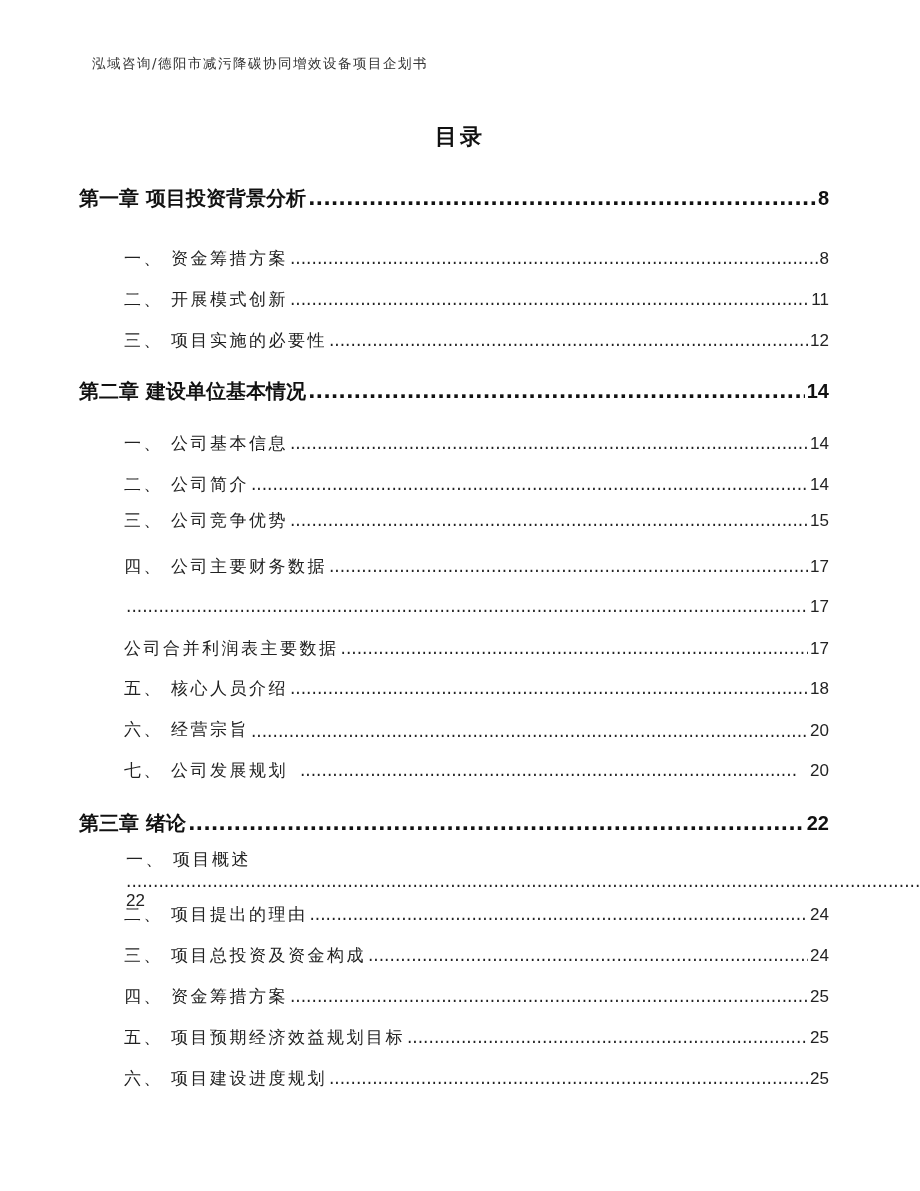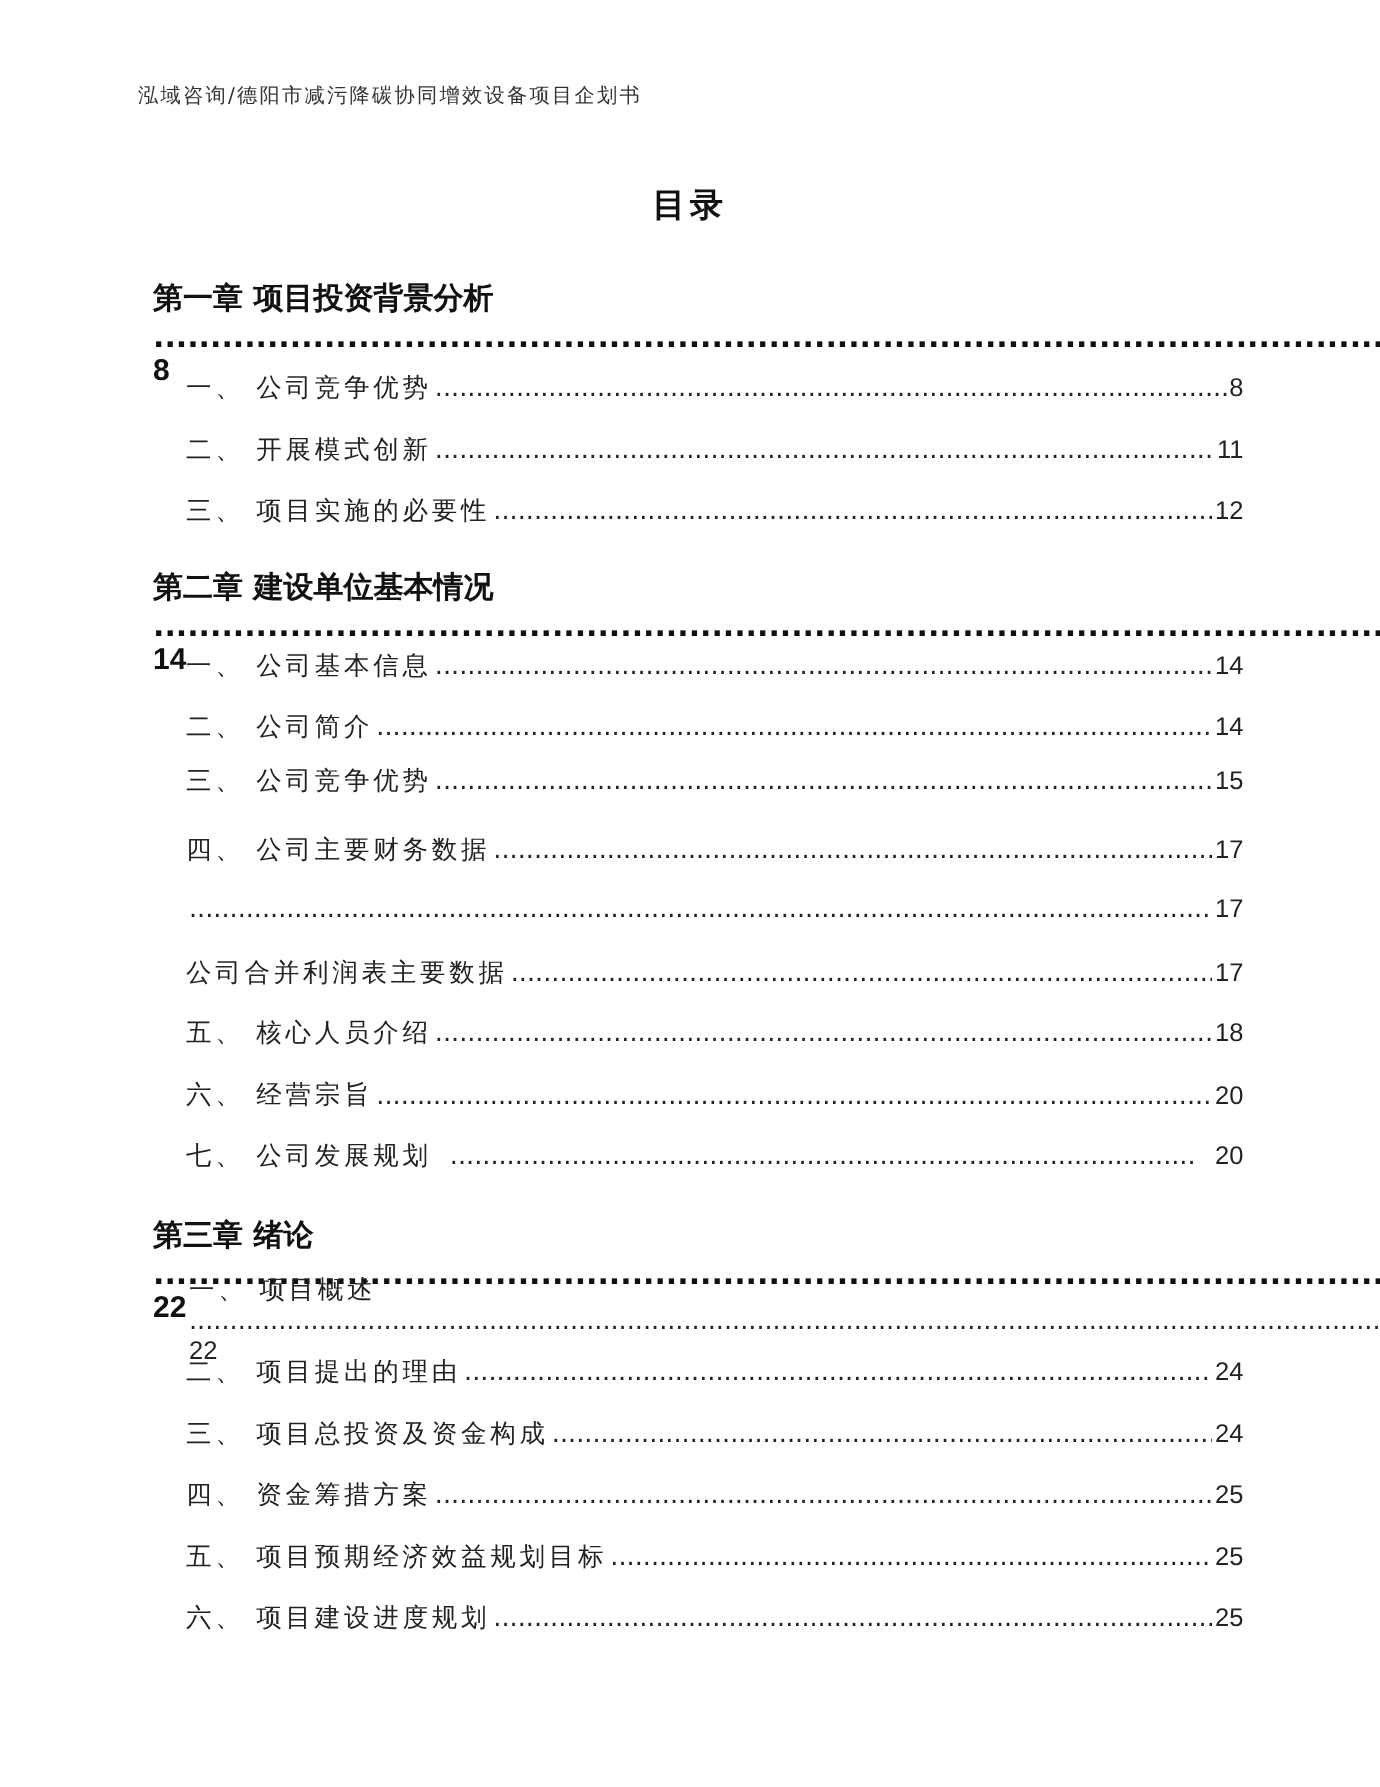--- a/index.html
+++ b/index.html
@@ -2,21 +2,21 @@
 <html><head>
 <meta charset="utf-8">
 <style>
   html, body { margin: 0; padding: 0; background: #ffffff; }
   body { width: 920px; height: 1191px; position: relative; overflow: hidden;
          font-family: "DejaVu Sans", "Liberation Sans", sans-serif; color: #111; }
   .header { position: absolute; left: 92px; top: 55px; font-size: 13.5px; color: #333; letter-spacing: 1.5px; }
   .title { position: absolute; left: 0; right: 0; top: 122px; text-align: center; font-size: 22px; font-weight: bold; letter-spacing: 3px; }
   .toc { position: absolute; left: 0; top: 0; width: 920px; }
   .row { position: absolute; display: flex; align-items: baseline; right: 91px; white-space: nowrap; }
-  .row.chapter { left: 100px; font-size: 20px; font-weight: bold; flex-direction: column; }
+  .row.chapter { left: 79px; font-size: 20px; font-weight: bold; }
   .row.sub { left: 124px; font-size: 17px; color: #222; letter-spacing: 2.5px; }
   .row .label { flex: 0 0 auto; }
   .row .leader { flex: 1 1 auto; overflow: hidden; margin: 0 2px; letter-spacing: 0; }
   .row .leader::before { content: "........................................................................................................................................................................................................................................................................................................................"; }
   .row.chapter .leader { font-weight: bold; }
   .row .page { flex: 0 0 auto; font-family: "Liberation Sans", sans-serif; letter-spacing: 0; }
   .row.sub .page { font-size: 17px; }
   .row.chapter .page { font-size: 20px; font-weight: bold; }
 </style>
 </head>
@@ -24,21 +24,21 @@
 
 <div class="header">泓域咨询/德阳市减污降碳协同增效设备项目企划书</div>
 <div class="title">目录</div>
 <div class="toc" id="toc">
     <div class="row chapter" style="top: 185px;">
       <span class="label">第一章 项目投资背景分析</span>
       <span class="leader"></span>
       <span class="page">8</span>
     </div>
     <div class="row sub" style="top: 247px;">
-      <span class="label">一、 公司竞争优势</span>
+      <span class="label">一、 资金筹措方案</span>
       <span class="leader"></span>
       <span class="page">8</span>
     </div>
     <div class="row sub" style="top: 288px;">
       <span class="label">二、 开展模式创新</span>
       <span class="leader"></span>
       <span class="page">11</span>
     </div>
     <div class="row sub" style="top: 329px;">
       <span class="label">三、 项目实施的必要性</span>

